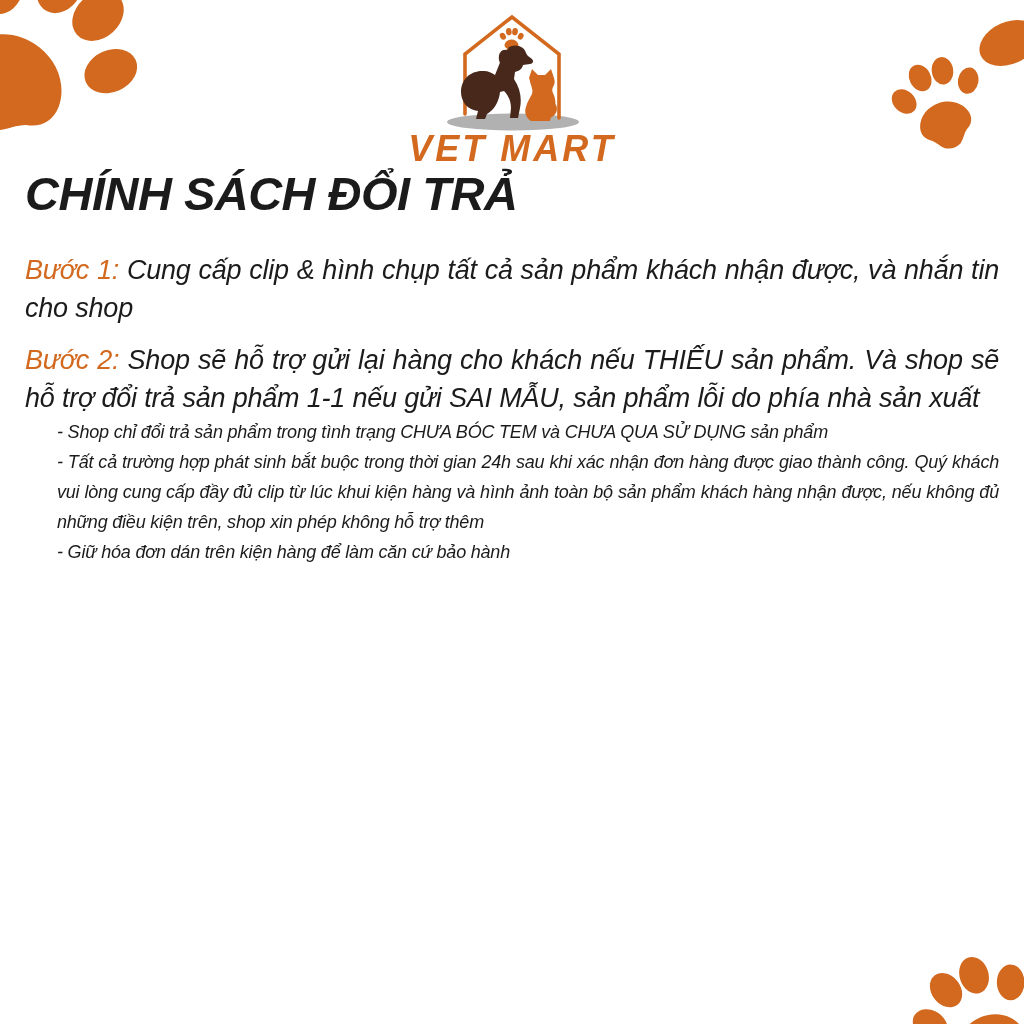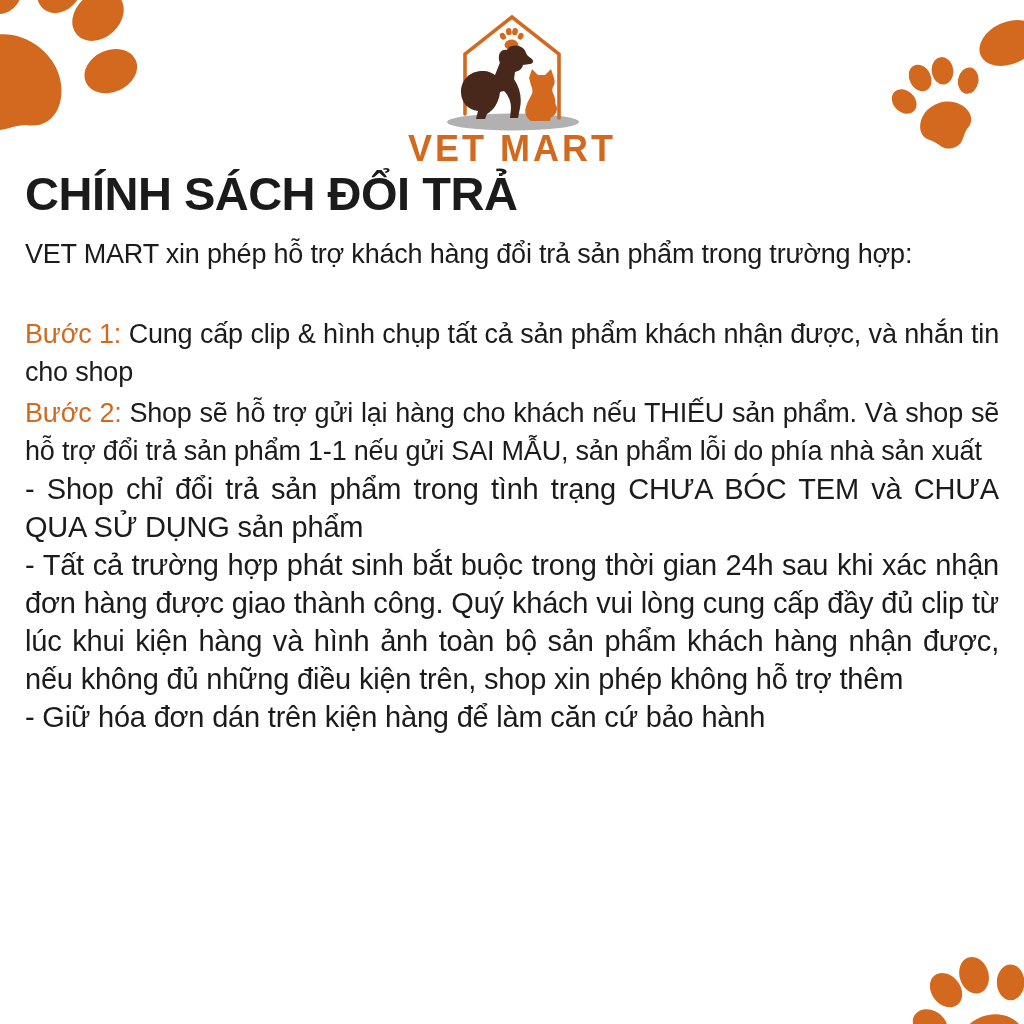--- a/index.html
+++ b/index.html
@@ -11,21 +11,21 @@
   }
   *{margin:0;padding:0;box-sizing:border-box;}
   html,body{width:1024px;height:1024px;}
   body{
     font-family:"Liberation Sans", sans-serif;
     background:#ffffff;
     color:var(--ink);
     overflow:hidden;
     position:relative;
   }
-  .page{position:relative;width:1024px;height:1024px;overflow:hidden;}
+  .page{position:relative;width:1024px;height:1024px;overflow:hidden;font-style:italic;}
 
   
   .paw{position:absolute;color:var(--accent);}
   .paw-tl{top:-58px;left:-66px;width:210px;height:210px;transform:rotate(38deg);}
   .paw-tr{top:52px;right:34px;width:102px;height:102px;transform:rotate(-18deg);}
   .paw-tr-corner{position:absolute;top:22px;right:-16px;width:62px;height:42px;
     background:var(--accent);border-radius:50%;transform:rotate(-24deg);}
   .paw-br{bottom:-64px;right:-22px;width:138px;height:138px;transform:rotate(-28deg);}
 
   
@@ -34,33 +34,33 @@
   .brand-name{
     font-size:36px;font-weight:bold;letter-spacing:3px;color:var(--accent);
     margin-top:-6px;transform:scaleY(1.02);
   }
 
   .content{position:relative;padding:166px 25px 0;}
   h1.title{font-size:47px;font-weight:bold;line-height:56px;letter-spacing:-0.5px;}
   .intro{font-size:27px;line-height:38px;margin-top:13px;margin-bottom:42px;letter-spacing:-0.2px;}
 
   .step{font-size:27px;line-height:38px;text-align:justify;letter-spacing:-0.2px;margin-top:29px;}
-  .step + .step{margin-top:3px;}
+  .step + .step{margin-top:14px;}
   .step-label{color:var(--accent);}
 
   .fee-note{font-size:27px;line-height:38px;margin-top:3px;letter-spacing:-0.2px;}
 
   .notes-heading{margin-top:37px;font-size:30px;line-height:44px;color:var(--red);font-weight:bold;}
   .excl{font-weight:bold;margin-right:10px;}
   .notes-heading .hd{
     text-decoration:underline;
     text-decoration-thickness:2.5px;
     text-underline-offset:6px;
   }
-  .note{font-size:29px;line-height:38px;text-align:justify;letter-spacing:-0.2px;}
+  .note{font-size:18px;line-height:30px;text-align:justify;letter-spacing:-0.2px;margin-left:32px;}
   .note:first-of-type{margin-top:5px;}
 </style>
 </head>
 <body>
 
 <div class="page">
 
   <svg width="0" height="0" style="position:absolute" aria-hidden="true">
     <defs>
       <g id="paw-shape" fill="currentColor">
@@ -114,21 +114,20 @@
           c-5 -3 -7 -9 -5 -14 c1 -5 4 -9 6 -13
           c1 -3 0 -6 -1 -9 c-1 -2 -1 -5 -2 -7 z"></path>
         <circle cx="141" cy="97" r="7" fill="none" stroke="#D2691E" stroke-width="4"></circle>
       </g>
     </svg>
     <div class="brand-name">VET MART</div>
   </div>
 
   <div class="content">
     <h1 class="title">CHÍNH SÁCH ĐỔI TRẢ</h1>
-    <p class="intro">VET MART xin phép hỗ trợ khách hàng đổi trả sản phẩm trong trường hợp:</p>
 
     <p class="step"><span class="step-label">Bước 1:</span> <span>Cung cấp clip &amp; hình chụp tất cả sản phẩm khách nhận được, và nhắn tin cho shop</span></p>
 
     <p class="step"><span class="step-label">Bước 2:</span> <span>Shop sẽ hỗ trợ gửi lại hàng cho khách nếu THIẾU sản phẩm. Và shop sẽ hỗ trợ đổi trả sản phẩm 1-1 nếu gửi SAI MẪU, sản phẩm lỗi do phía nhà sản xuất</span></p>
 
 
 
     <p class="note">- Shop chỉ đổi trả sản phẩm trong tình trạng CHƯA BÓC TEM và CHƯA QUA SỬ DỤNG sản phẩm</p>
     <p class="note">- Tất cả trường hợp phát sinh bắt buộc trong thời gian 24h sau khi xác nhận đơn hàng được giao thành công. Quý khách vui lòng cung cấp đầy đủ clip từ lúc khui kiện hàng và hình ảnh toàn bộ sản phẩm khách hàng nhận được, nếu không đủ những điều kiện trên, shop xin phép không hỗ trợ thêm</p>
     <p class="note">- Giữ hóa đơn dán trên kiện hàng để làm căn cứ bảo hành</p>

